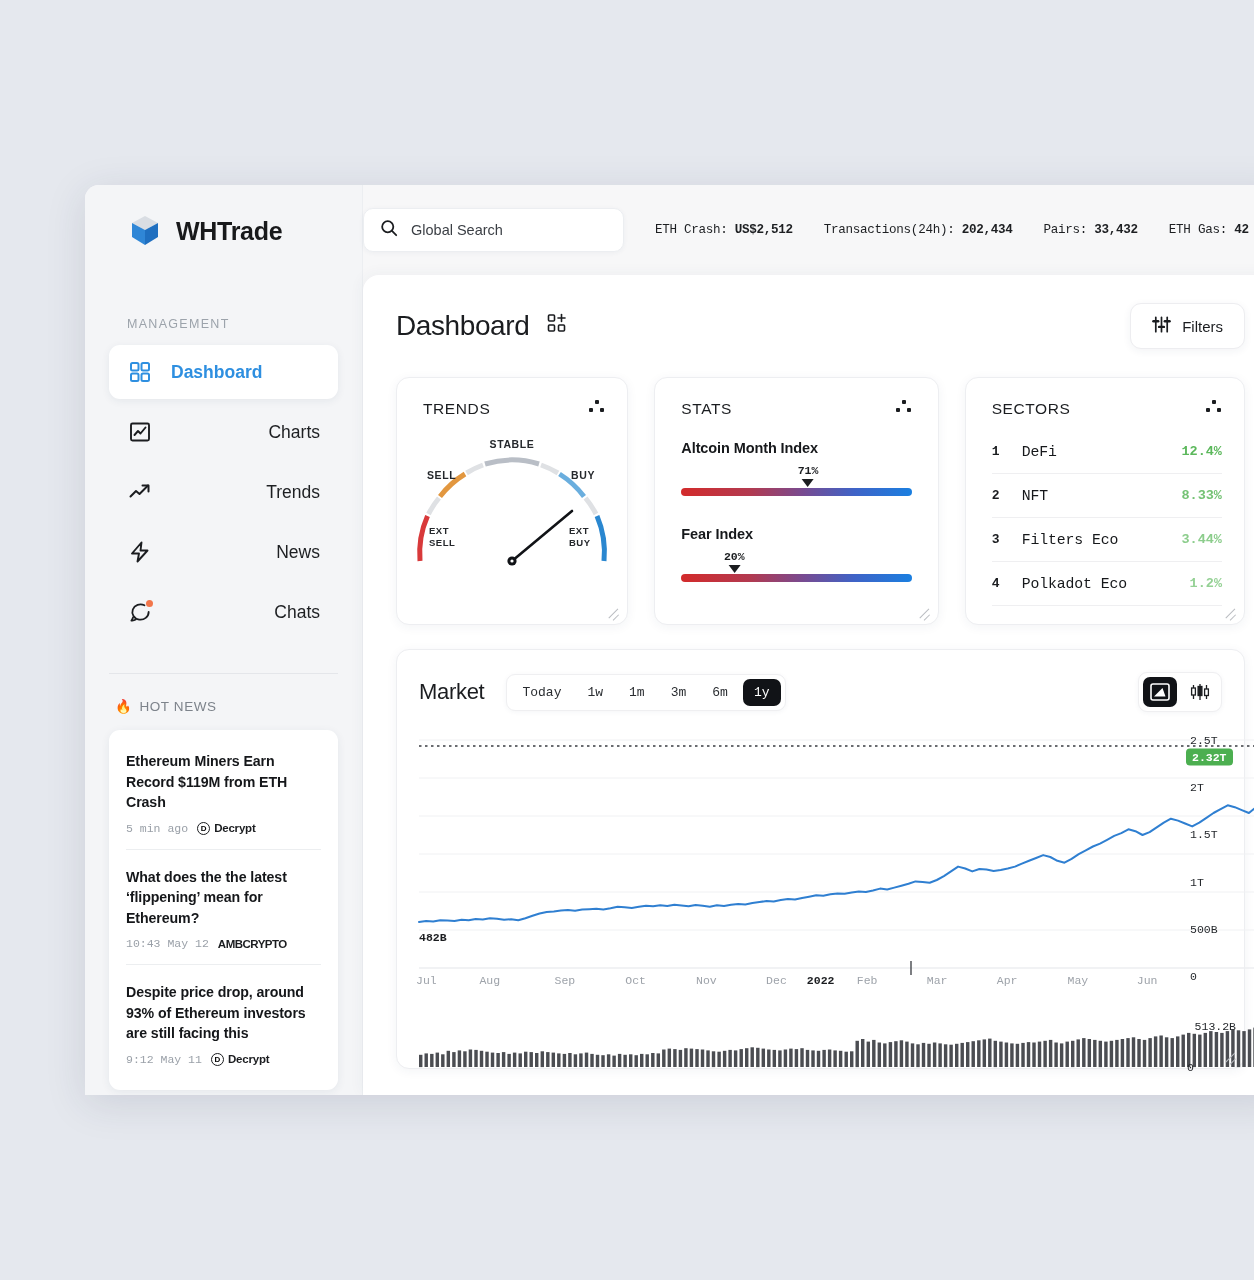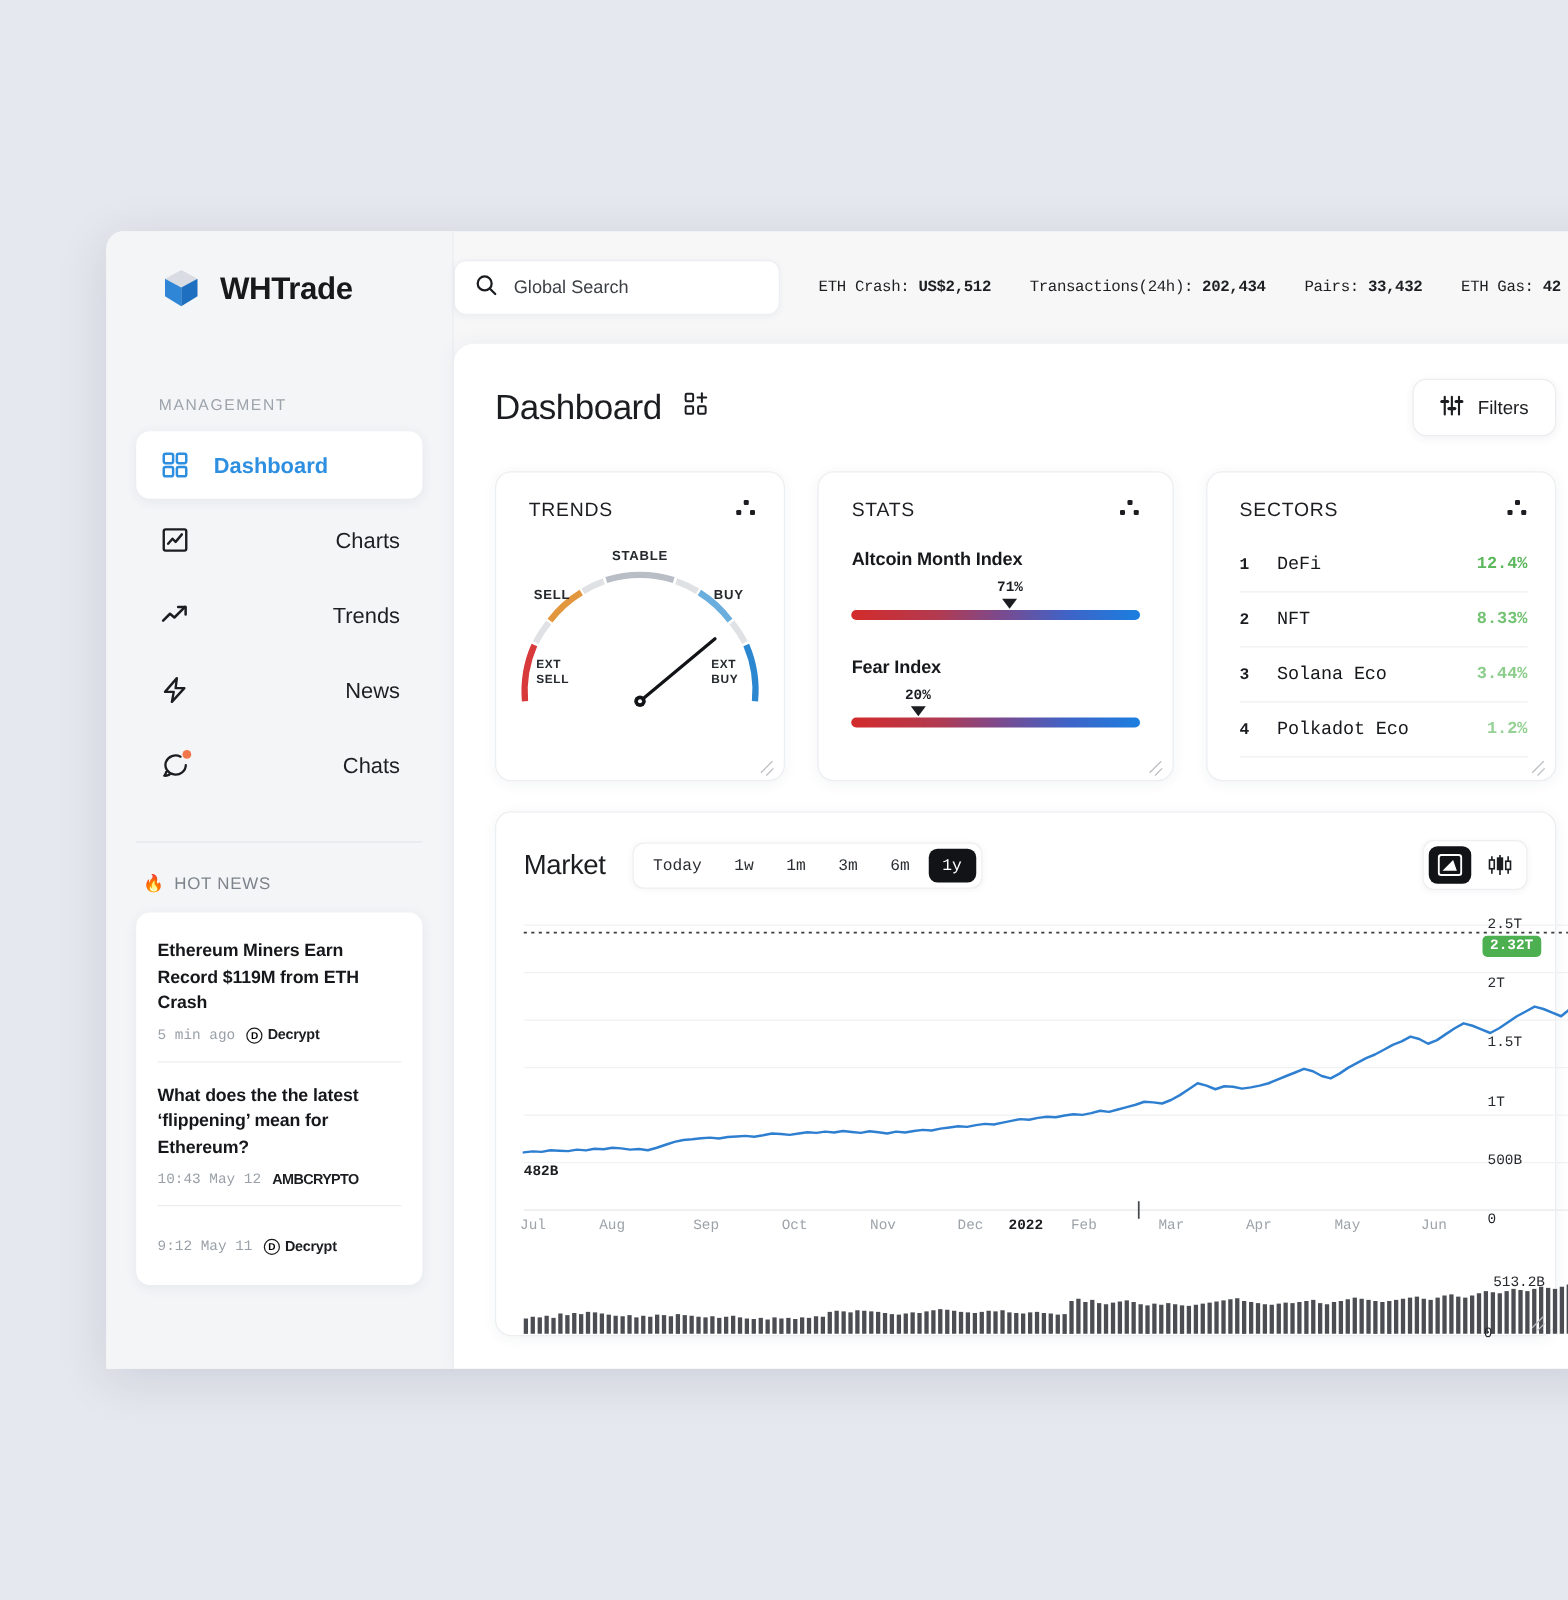--- a/index.html
+++ b/index.html
@@ -266,20 +266,21 @@
         <div class="news-title">What does the the latest ‘flippening’ mean for Ethereum?</div>
         <div class="news-meta">
           <span class="news-time">10:43 May 12</span>
           <span class="src">
             <span class="src-name" style="letter-spacing:-.5px">AMBCRYPTO</span>
           </span>
         </div>
       </div>
 
       <div class="news-item">
+        <div class="news-title">Despite price drop, around 93% of Ethereum investors are still facing this</div>
         <div class="news-meta">
           <span class="news-time">9:12 May 11</span>
           <span class="src">
             <span class="src-mark">D</span>
             <span class="src-name">Decrypt</span>
           </span>
         </div>
       </div>
     </div>
   </aside>
@@ -424,21 +425,21 @@
               <span class="sector-name">DeFi</span>
               <span class="sector-val" style="color:#5cb85c">12.4%</span>
             </div>
             <div class="sector-row">
               <span class="sector-rank">2</span>
               <span class="sector-name">NFT</span>
               <span class="sector-val" style="color:#74c274">8.33%</span>
             </div>
             <div class="sector-row">
               <span class="sector-rank">3</span>
-              <span class="sector-name">Solana Eco</span>
+              <span class="sector-name">Filters Eco</span>
               <span class="sector-val" style="color:#8ccd8c">3.44%</span>
             </div>
             <div class="sector-row">
               <span class="sector-rank">4</span>
               <span class="sector-name">Polkadot Eco</span>
               <span class="sector-val" style="color:#95d195">1.2%</span>
             </div>
           </div>
           <span class="resize"></span>
         </section>

